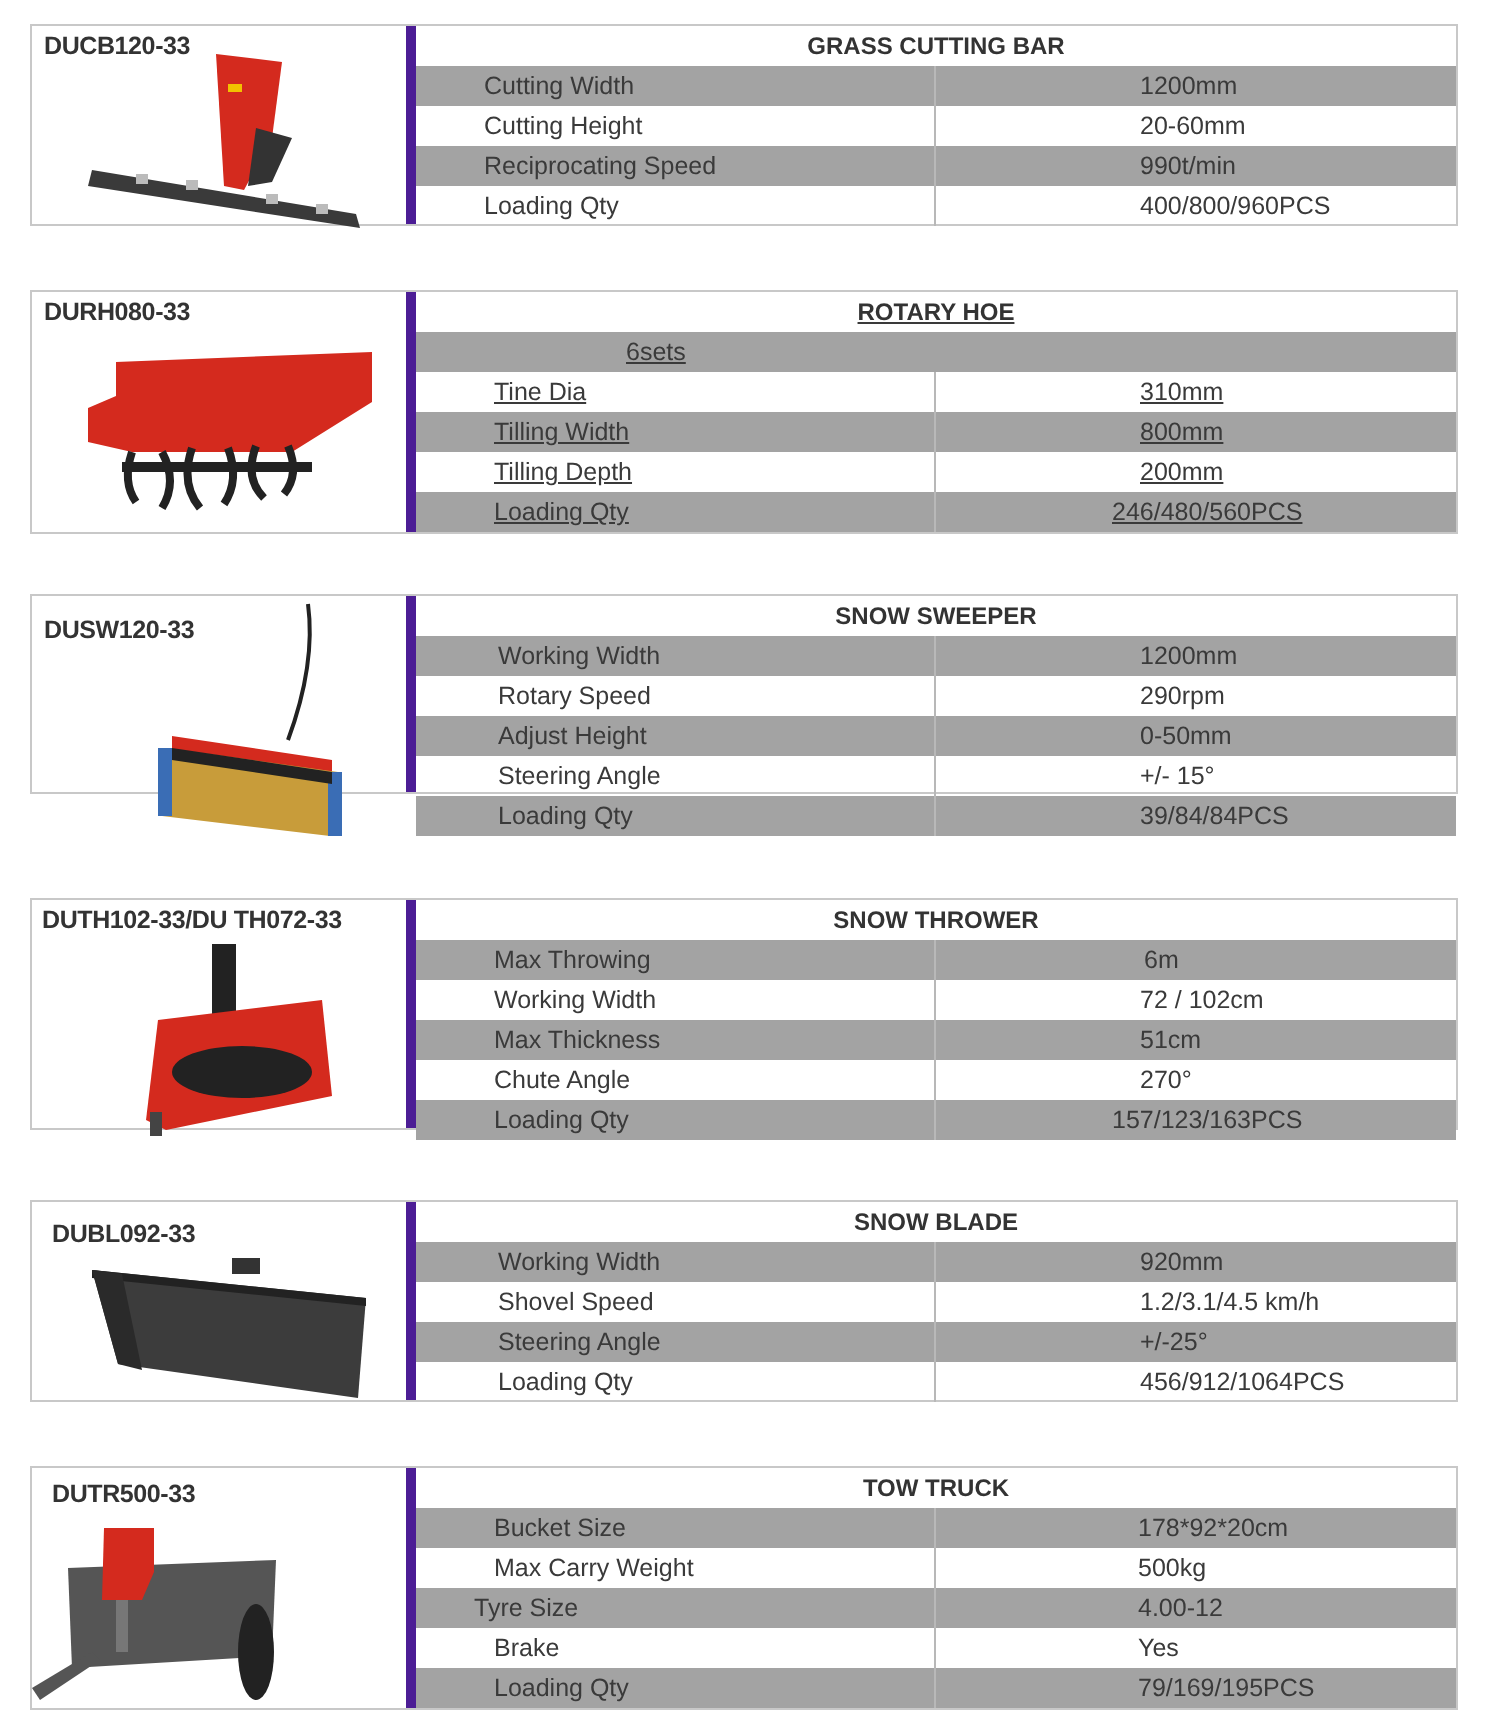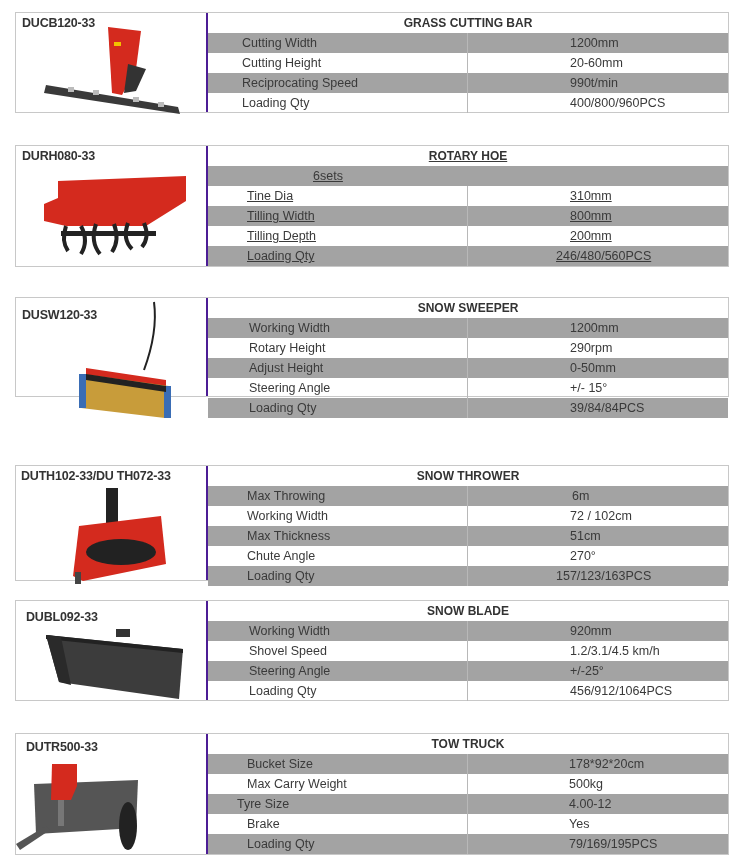--- a/index.html
+++ b/index.html
@@ -1,18 +1,18 @@
 <!DOCTYPE html>
 <html><head>
 <meta charset="utf-8">
 <style>
   html,body{margin:0;padding:0;background:#fff;}
   body{width:745px;height:865px;position:relative;font-family:"Liberation Sans",sans-serif;color:#3a3a3a;overflow:hidden;}
   .block{position:absolute;left:15px;width:714px;border:1px solid #c8c8c8;box-sizing:border-box;display:flex;}
-  .imgcell{width:192px;border-right:2px solid #4c1d95;position:relative;box-sizing:border-box;}
+  .imgcell{width:192px;border-right:5px solid #4c1d95;position:relative;box-sizing:border-box;}
   .model{position:absolute;left:6px;top:3px;font-size:12.5px;font-weight:bold;color:#333;letter-spacing:-0.2px;}
   .spec{flex:1;display:flex;flex-direction:column;}
   .title{height:20px;line-height:20px;text-align:center;font-size:12px;font-weight:bold;color:#333;}
   .row{height:20px;display:flex;font-size:12.5px;line-height:20px;}
   .row.alt{background:#a3a3a3;}
   .k{width:260px;padding-left:34px;box-sizing:border-box;border-right:1px solid #b8b8b8;}
   .v{flex:1;padding-left:102px;box-sizing:border-box;}
   .pic{position:absolute;}
 </style>
 </head>
@@ -107,39 +107,39 @@
       <polygon points="25,74 105,86 105,92 25,80" fill="#222"></polygon>
     </svg>
   </div>
   <div class="spec">
     <div class="title">SNOW SWEEPER</div>
     <div class="row alt">
         <span class="k" style="padding-left:41px">Working Width</span>
         <span class="v">1200mm</span>
       </div>
     <div class="row">
-        <span class="k" style="padding-left:41px">Rotary Height</span>
+        <span class="k" style="padding-left:41px">Rotary Speed</span>
         <span class="v">290rpm</span>
       </div>
     <div class="row alt">
         <span class="k" style="padding-left:41px">Adjust Height</span>
         <span class="v">0-50mm</span>
       </div>
     <div class="row">
         <span class="k" style="padding-left:41px">Steering Angle</span>
         <span class="v">+/- 15°</span>
       </div>
     <div class="row alt">
         <span class="k" style="padding-left:41px">Loading Qty</span>
         <span class="v">39/84/84PCS</span>
       </div>
   </div>
 </div>
 
-<div class="block" style="top:449px;height:116px;margin-top:16px;">
+<div class="block" style="top:449px;height:116px;">
   <div class="imgcell">
     <span class="model" style="left:5px">DUTH102-33/DU TH072-33</span>
     <svg class="pic" style="left:45px;top:20px;" width="110" height="100" viewBox="0 0 110 100">
       <rect x="45" y="2" width="12" height="45" fill="#222"></rect>
       <polygon points="18,40 100,30 105,78 22,95 12,90" fill="#d42a1e"></polygon>
       <ellipse cx="60" cy="66" rx="35" ry="13" fill="#222"></ellipse>
       <rect x="14" y="86" width="6" height="12" fill="#444"></rect>
     </svg>
   </div>
   <div class="spec">

